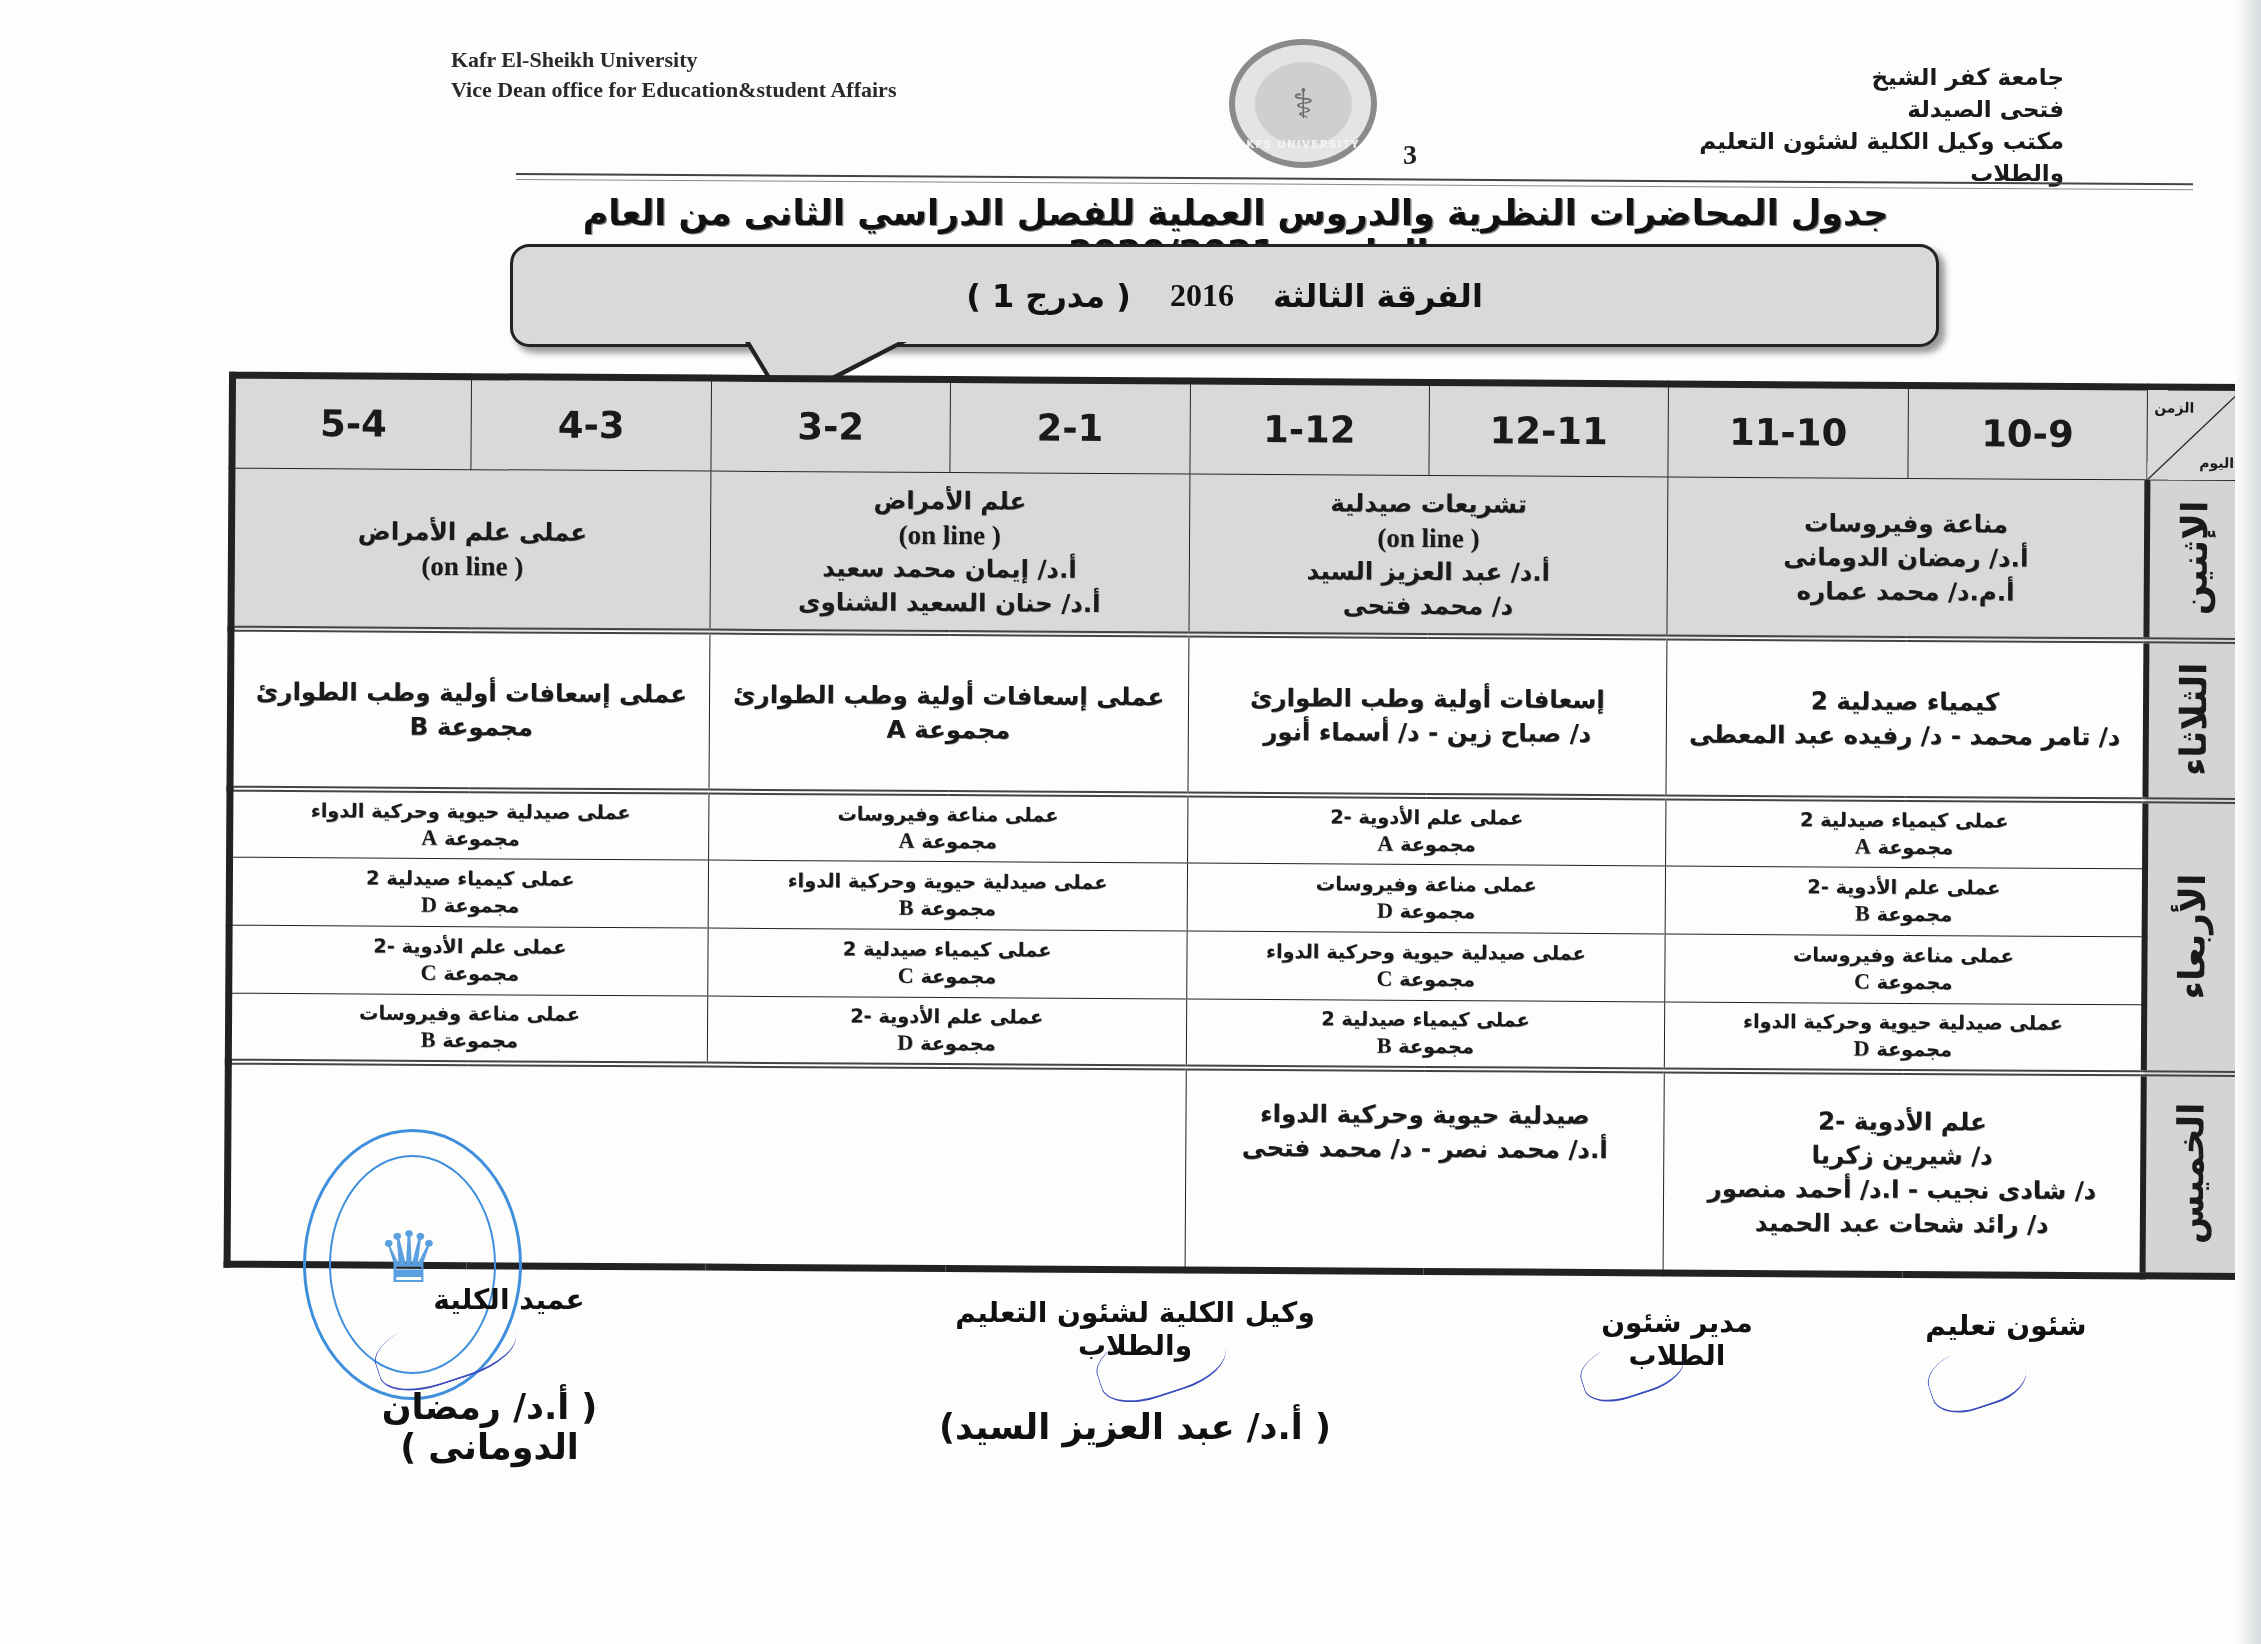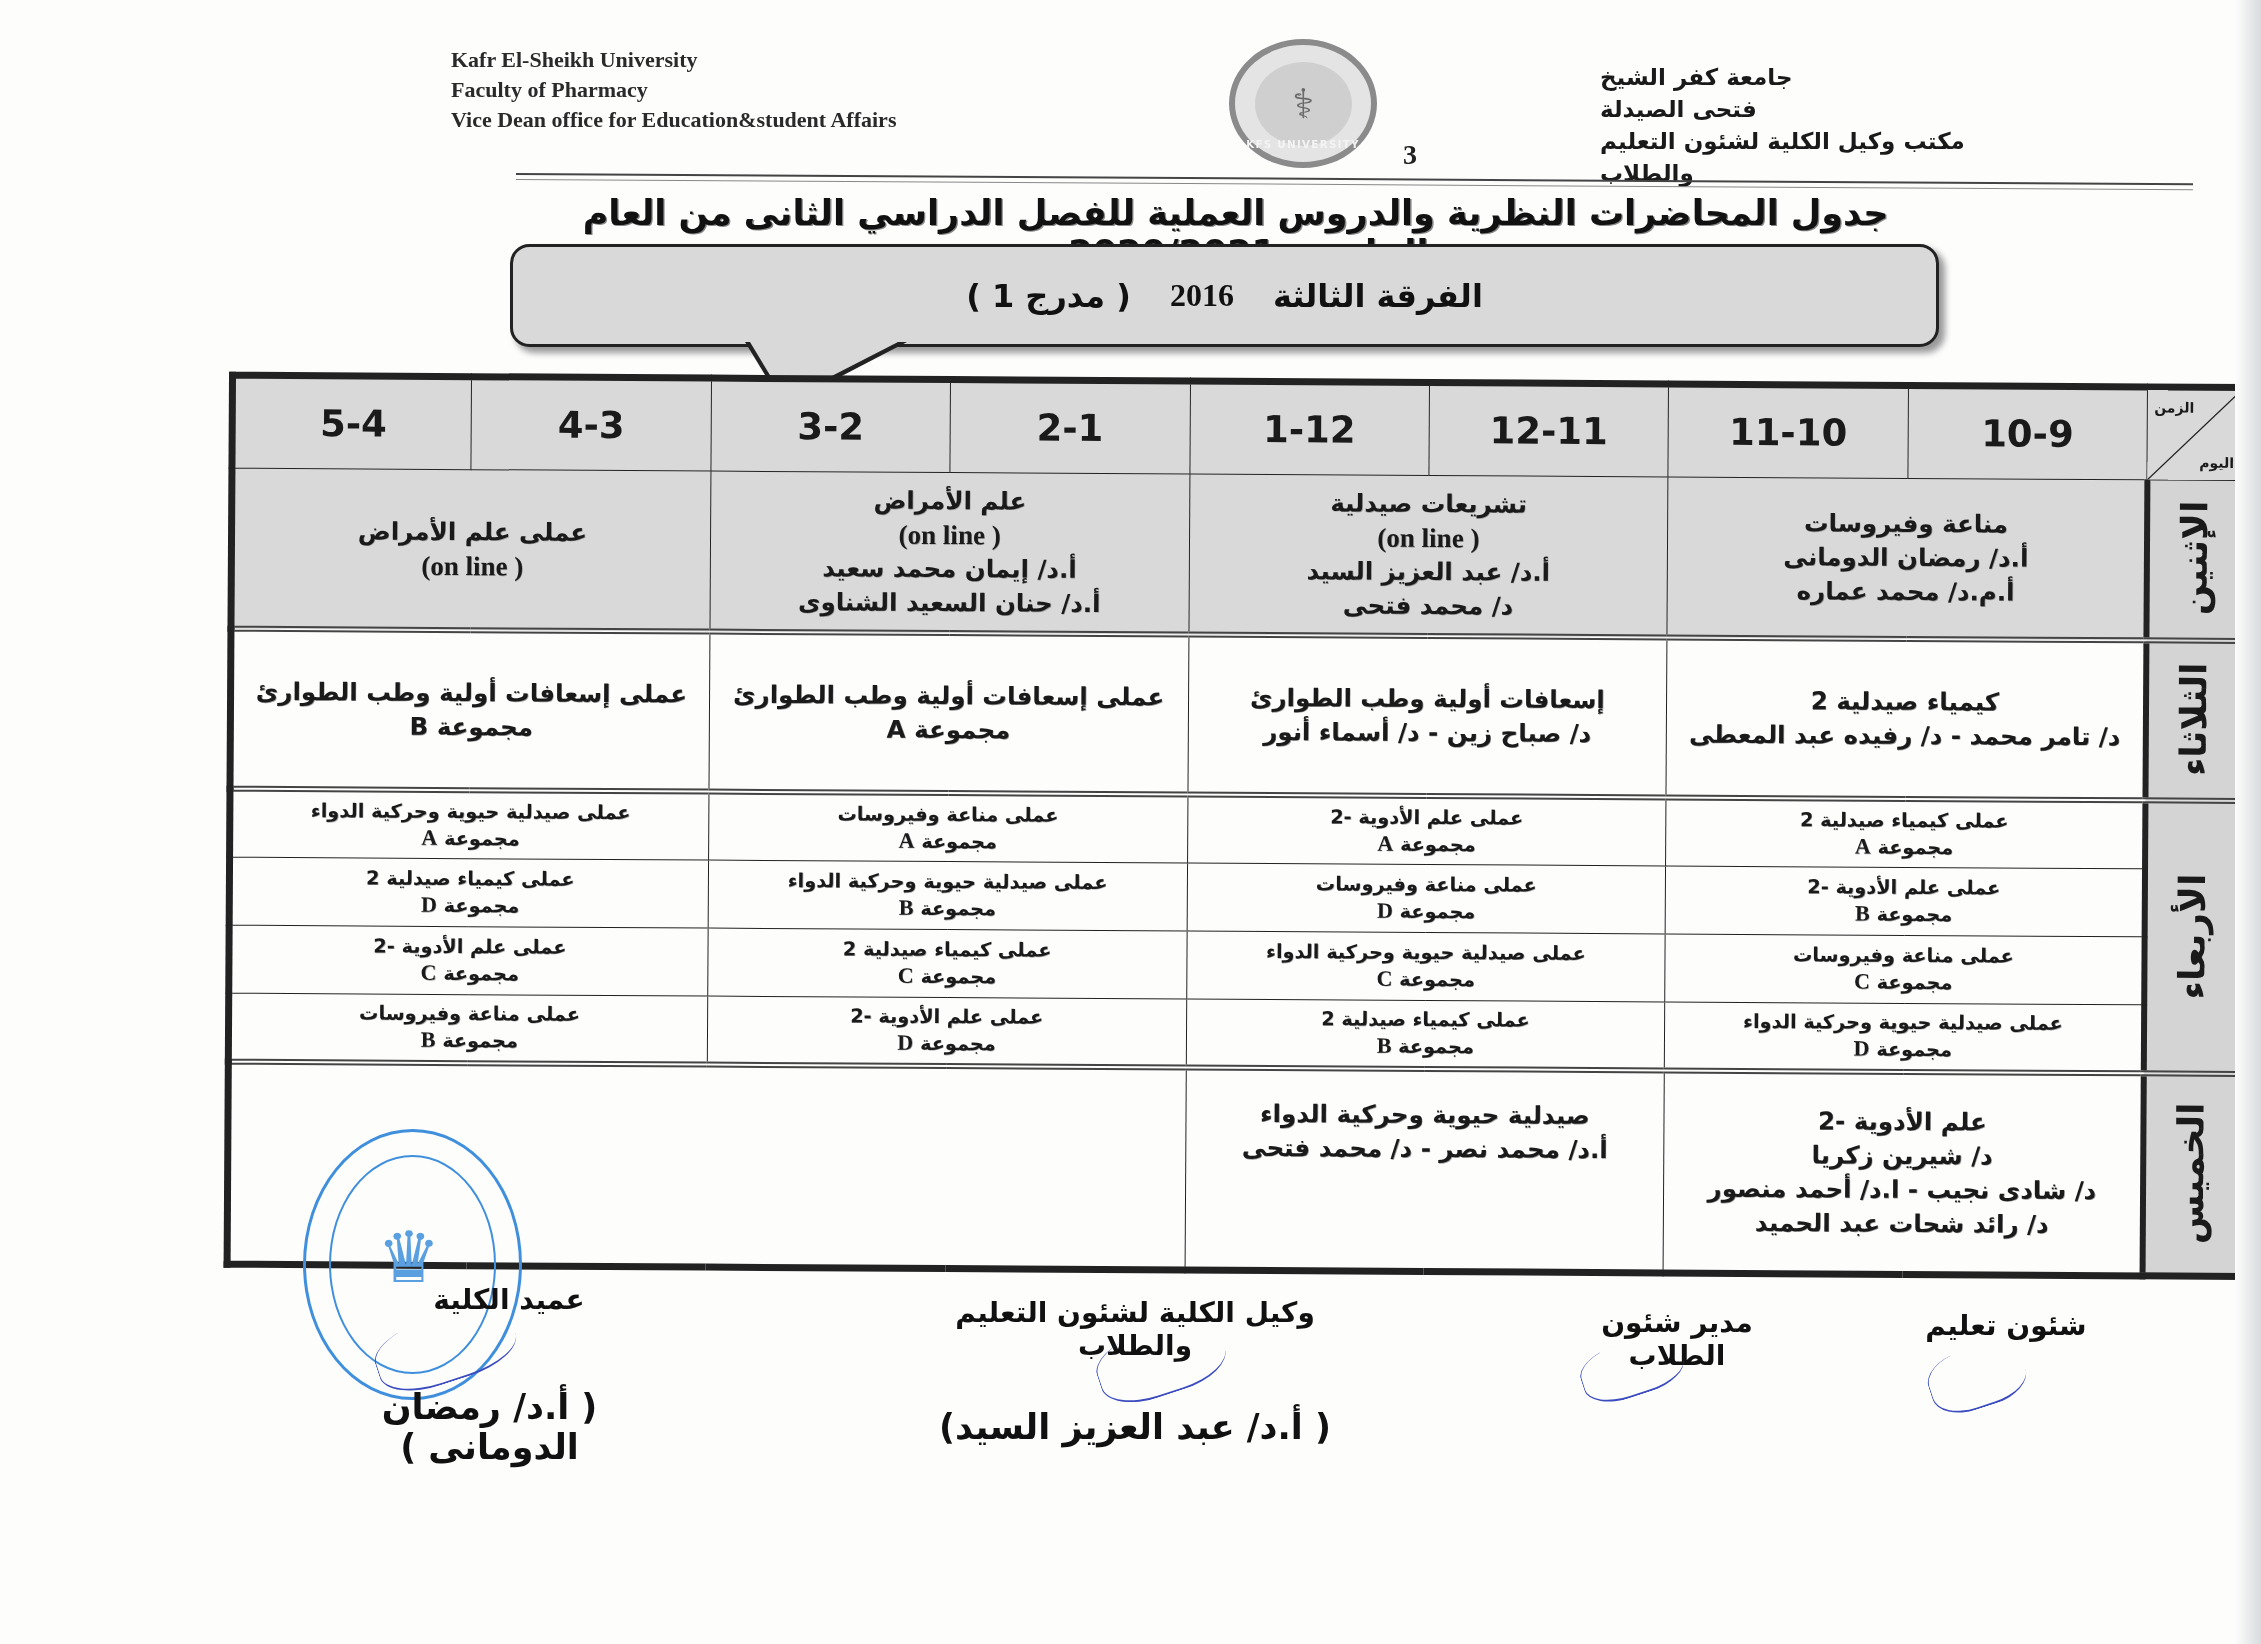--- a/index.html
+++ b/index.html
@@ -7,21 +7,21 @@
     width:2261px; height:1645px; position:relative; overflow:hidden;
     background:#fdfdfc;
     font-family:"DejaVu Sans", sans-serif; color:#1a1a1a;
   }
   .hdr-en {
     position:absolute; left:451px; top:45px; width:580px; 
     font-family:"Liberation Serif", serif; font-weight:bold; color:#2a2a2a;
   }
   .hdr-en div { font-size:22px; line-height:30px; }
   .hdr-ar {
-    position:absolute; left:1600px; top:61px; width:464px; text-align:left;
+    position:absolute; left:1600px; top:61px; width:464px; text-align:right;
     direction:rtl; font-weight:bold; color:#1a1a1a;
   }
   .hdr-ar div { font-size:23px; line-height:32px; }
   .logo {
     position:absolute; left:1229px; top:39px; width:148px; height:129px;
     border-radius:50%; border:6.4px solid #8b8b8b; background:#e4e4e4;
     box-sizing:border-box; display:flex; align-items:center; justify-content:center;
   }
   .logo .inner {
     width:97px; height:84px; border-radius:50%; background:#cfcfcf;
@@ -88,21 +88,20 @@
   }
   .stamp .ring { position:absolute; inset:23px; border-radius:50%; border:2.6px solid #3f8fdc; }
   .stamp .eagle { position:absolute; left:71px; top:84px; font-size:71px; color:#5aa0e0; }
   .scan-edge { position:absolute; right:0; top:0; width:26px; height:100%; background:linear-gradient(to right, #fdfdfc, #d8dcde); }
 </style>
 </head>
 <body>
 
 <div class="hdr-en">
   <div>Kafr El-Sheikh University</div>
-  <div>Faculty of Pharmacy</div>
   <div>Vice Dean office for Education&amp;student Affairs</div>
 </div>
 
 <div class="logo">
   <div class="inner">⚕</div>
   <div class="logo-txt">KFS UNIVERSITY</div>
 </div>
 <div class="page-num">3</div>
 
 <div class="hdr-ar">

